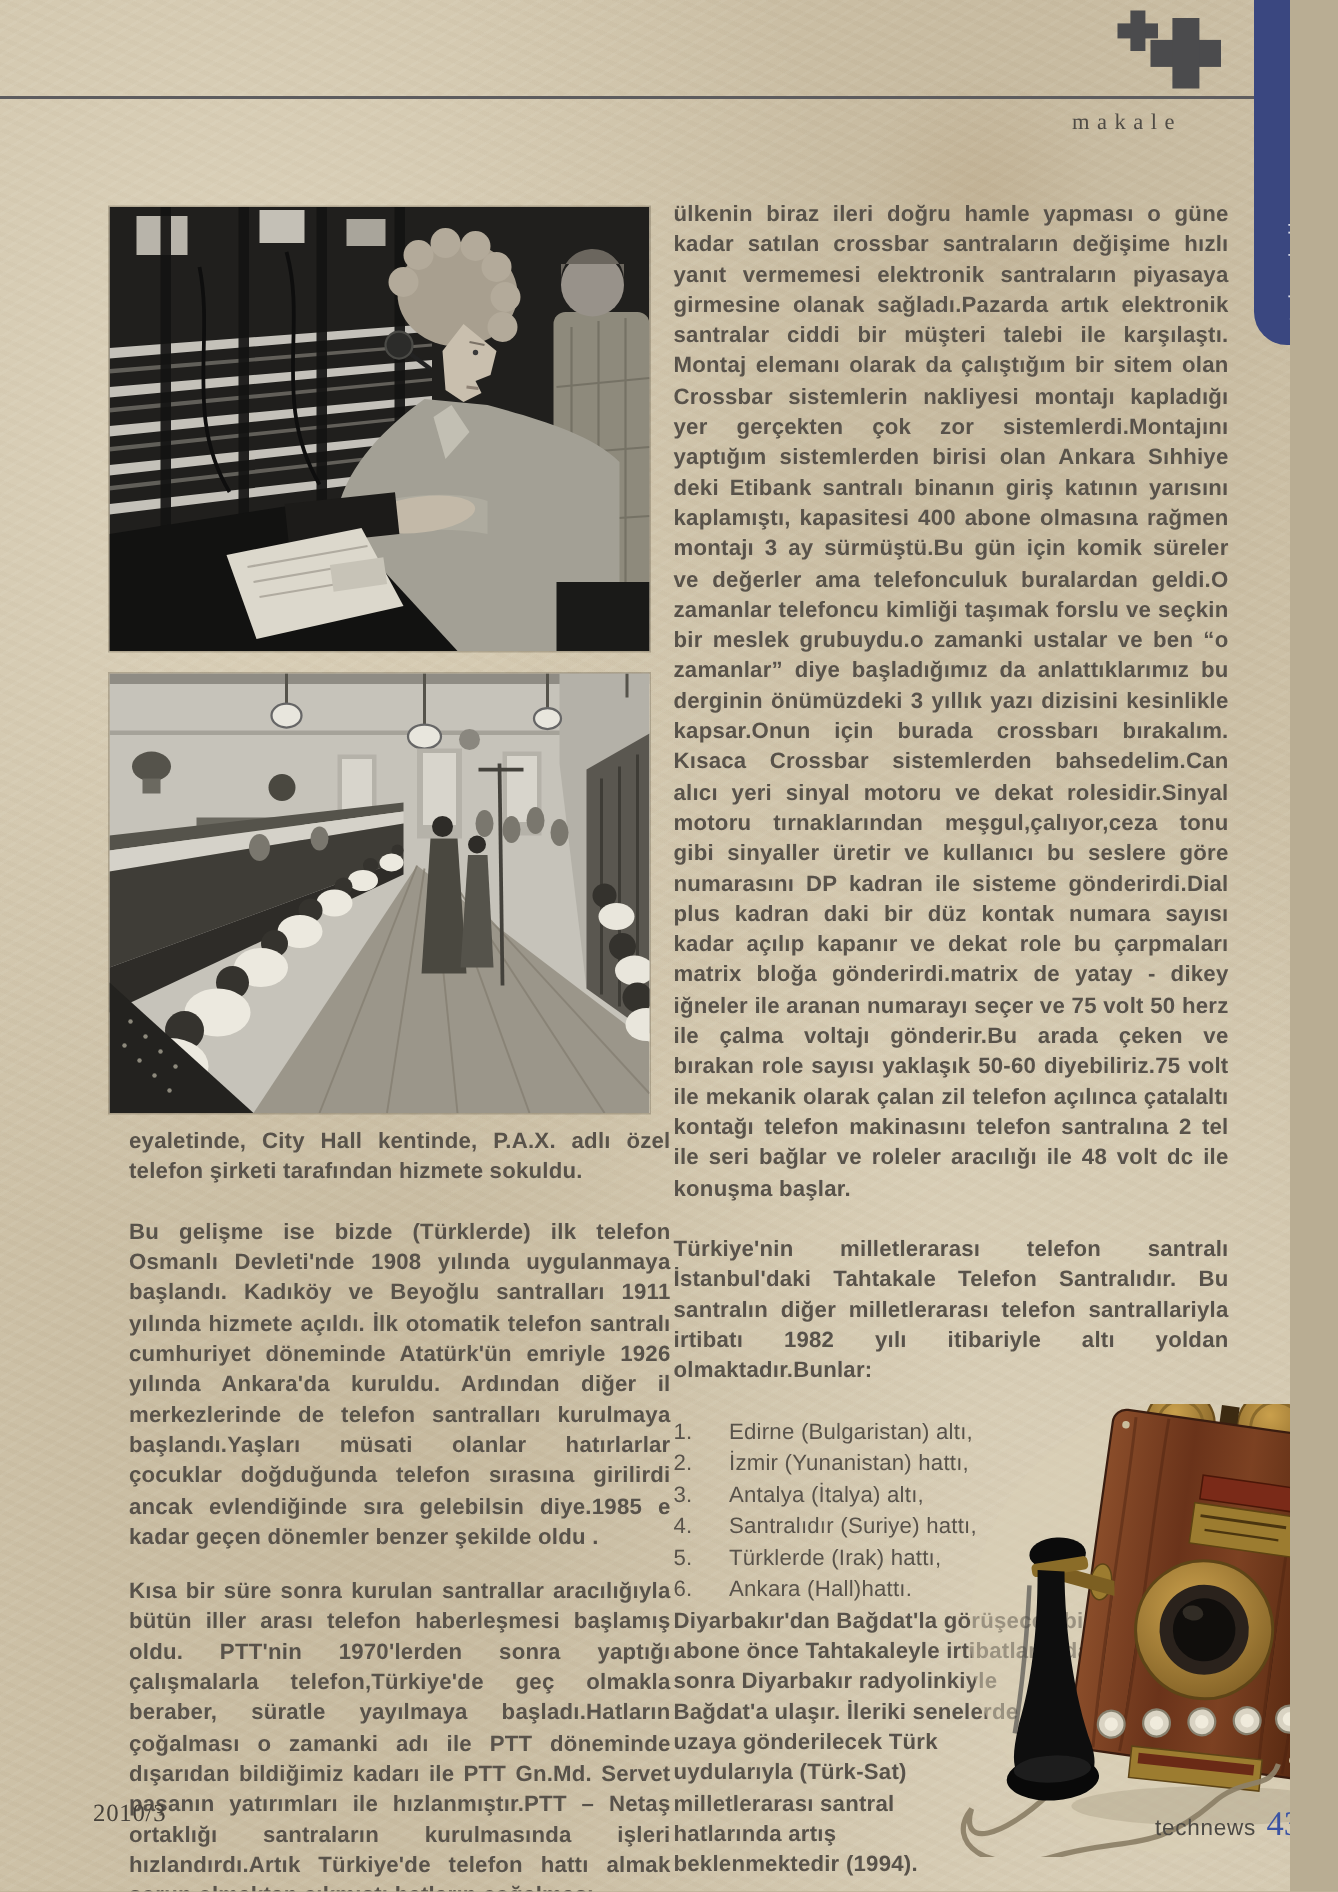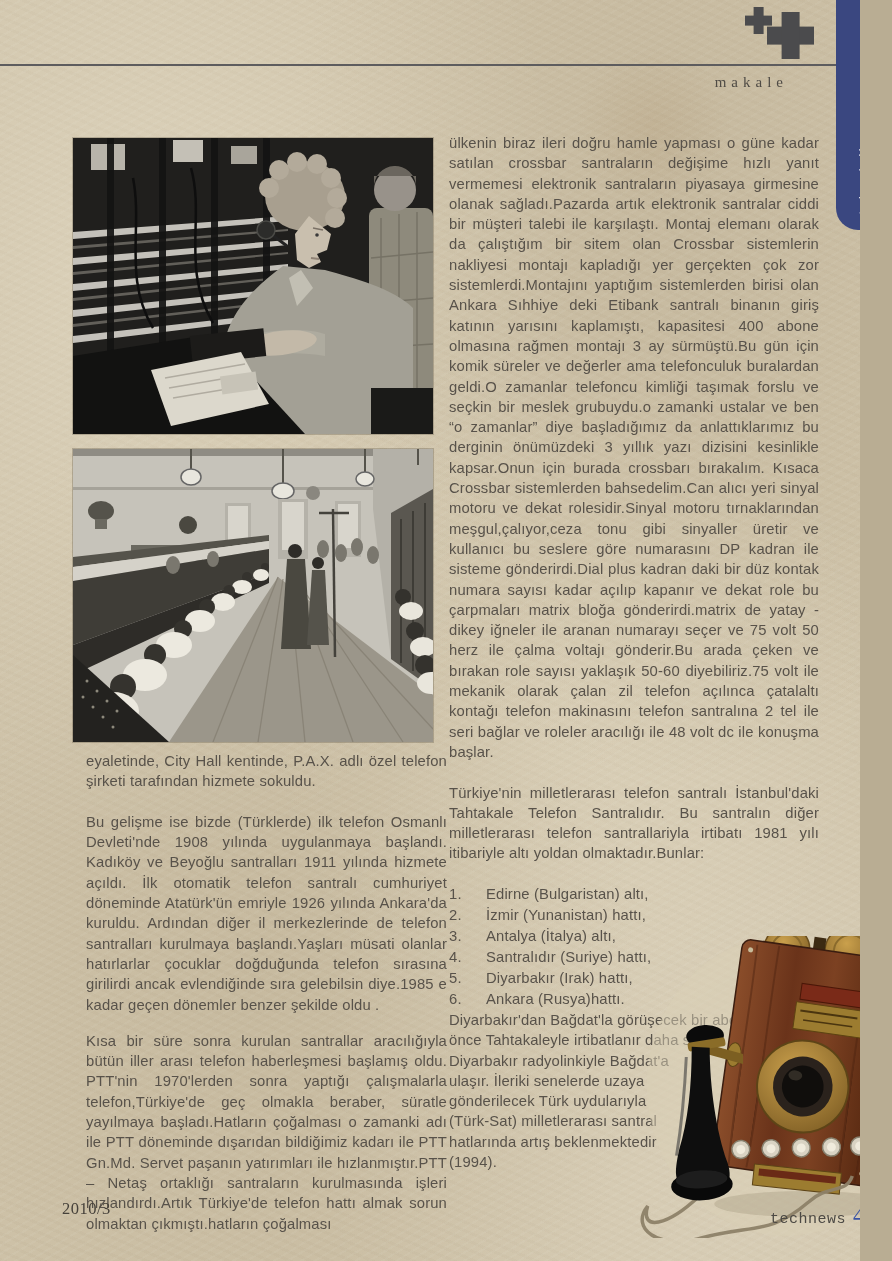--- a/index.html
+++ b/index.html
@@ -36,37 +36,37 @@
     color:#dde0ec;font-size:12.5px;letter-spacing:2.5px;
   }
   
   .photo{position:absolute;box-shadow:0 0 0 1px rgba(60,50,35,.25);}
   .photo svg{display:block;}
   .photo1{left:73px;top:138px;width:360px;height:296px;}
   .photo2{left:73px;top:449px;width:360px;height:293px;}
   .phone{position:absolute;left:602px;top:936px;width:288px;height:302px;}
   
   .col{position:absolute;color:#58524a;font-size:14.8px;line-height:20.3px;letter-spacing:.15px;}
-  .col p{margin:0;text-align:justify;}
+  .col p{margin:0;text-align:justify;font-weight:bold;}
   .col p + p{margin-top:20.3px;}
   .left-col{left:86px;top:751px;width:361px;}
   .left-col .p3{margin-top:16px;}
   .right-col{left:449px;top:133px;width:370px;}
   .numlist{margin-top:20.3px;}
   .numrow{display:flex;line-height:21px;}
   .numrow .num{flex:0 0 37px;}
   .p-wrap{margin-top:27px;text-align:left !important;}
   .sp{float:right;clear:right;width:0;height:0;}
   .sp1{width:62px;height:41px;}
   .sp2{width:122px;height:41px;}
   .sp3{width:150px;height:63px;}
   
   .footer-issue{position:absolute;left:62px;top:1199px;font-family:"Liberation Serif", serif;font-size:16.5px;color:#46413a;letter-spacing:.5px;}
   .footer-brand{position:absolute;left:770px;top:1203px;display:flex;align-items:baseline;gap:7px;}
-  .brand-name{font-family:Liberation Mono, monospace;font-size:15px;color:#4c4944;letter-spacing:.5px;}
+  .brand-name{font-family:Liberation Sans, sans-serif;font-size:15px;color:#4c4944;letter-spacing:.5px;}
   .page-num{font-family:"Liberation Serif", serif;font-size:23px;color:#3a53a4;}
 </style>
 </head>
 <body>
 
 <div class="page">
 
   <div class="rule"></div>
   <div class="plus plus-small"></div>
   <div class="plus plus-big"></div>
@@ -254,45 +254,45 @@
   </div>
 
   <div class="col left-col">
     <p>eyaletinde, City Hall kentinde, P.A.X. adlı özel telefon şirketi tarafından hizmete sokuldu.</p>
     <p>Bu gelişme ise bizde (Türklerde) ilk telefon Osmanlı Devleti'nde 1908 yılında uygulanmaya başlandı. Kadıköy ve Beyoğlu santralları 1911 yılında hizmete açıldı. İlk otomatik telefon santralı cumhuriyet döneminde Atatürk'ün emriyle 1926 yılında Ankara'da kuruldu. Ardından diğer il merkezlerinde de telefon santralları kurulmaya başlandı.Yaşları müsati olanlar hatırlarlar çocuklar doğduğunda telefon sırasına girilirdi ancak evlendiğinde sıra gelebilsin diye.1985 e kadar geçen dönemler benzer şekilde oldu .</p>
     <p class="p3">Kısa bir süre sonra kurulan santrallar aracılığıyla bütün iller arası telefon haberleşmesi başlamış oldu. PTT'nin 1970'lerden sonra yaptığı çalışmalarla telefon,Türkiye'de geç olmakla beraber, süratle yayılmaya başladı.Hatların çoğalması o zamanki adı ile PTT döneminde dışarıdan bildiğimiz kadarı ile PTT Gn.Md. Servet paşanın yatırımları ile hızlanmıştır.PTT – Netaş ortaklığı santraların kurulmasında işleri hızlandırdı.Artık Türkiye'de telefon hattı almak sorun olmaktan çıkmıştı.hatların çoğalması</p>
   </div>
 
   <div class="col right-col">
     <p>ülkenin biraz ileri doğru hamle yapması o güne kadar satılan crossbar santraların değişime hızlı yanıt vermemesi elektronik santraların piyasaya girmesine olanak sağladı.Pazarda artık elektronik santralar ciddi bir müşteri talebi ile karşılaştı. Montaj elemanı olarak da çalıştığım bir sitem olan Crossbar sistemlerin nakliyesi montajı kapladığı yer gerçekten çok zor sistemlerdi.Montajını yaptığım sistemlerden birisi olan Ankara Sıhhiye deki Etibank santralı binanın giriş katının yarısını kaplamıştı, kapasitesi 400 abone olmasına rağmen montajı 3 ay sürmüştü.Bu gün için komik süreler ve değerler ama telefonculuk buralardan geldi.O zamanlar telefoncu kimliği taşımak forslu ve seçkin bir meslek grubuydu.o zamanki ustalar ve ben “o zamanlar” diye başladığımız da anlattıklarımız bu derginin önümüzdeki 3 yıllık yazı dizisini kesinlikle kapsar.Onun için burada crossbarı bırakalım. Kısaca Crossbar sistemlerden bahsedelim.Can alıcı yeri sinyal motoru ve dekat rolesidir.Sinyal motoru tırnaklarından meşgul,çalıyor,ceza tonu gibi sinyaller üretir ve kullanıcı bu seslere göre numarasını DP kadran ile sisteme gönderirdi.Dial plus kadran daki bir düz kontak numara sayısı kadar açılıp kapanır ve dekat role bu çarpmaları matrix bloğa gönderirdi.matrix de yatay - dikey iğneler ile aranan numarayı seçer ve 75 volt 50 herz ile çalma voltajı gönderir.Bu arada çeken ve bırakan role sayısı yaklaşık 50-60 diyebiliriz.75 volt ile mekanik olarak çalan zil telefon açılınca çatalaltı kontağı telefon makinasını telefon santralına 2 tel ile seri bağlar ve roleler aracılığı ile 48 volt dc ile konuşma başlar.</p>
-    <p>Türkiye'nin milletlerarası telefon santralı İstanbul'daki Tahtakale Telefon Santralıdır. Bu santralın diğer milletlerarası telefon santrallariyla irtibatı 1981 yılı itibariyle altı yoldan olmaktadır.Bunlar:</p>
+    <p>Türkiye'nin milletlerarası telefon santralı İstanbul'daki Tahtakale Telefon Santralıdır. Bu santralın diğer milletlerarası telefon santrallariyla irtibatı 1982 yılı itibariyle altı yoldan olmaktadır.Bunlar:</p>
     <div class="numlist">
       <div class="numrow">
           <span class="num">1.</span>
           <span>Edirne (Bulgaristan) altı,</span>
         </div>
       <div class="numrow">
           <span class="num">2.</span>
           <span>İzmir (Yunanistan) hattı,</span>
         </div>
       <div class="numrow">
           <span class="num">3.</span>
           <span>Antalya (İtalya) altı,</span>
         </div>
       <div class="numrow">
           <span class="num">4.</span>
           <span>Santralıdır (Suriye) hattı,</span>
         </div>
       <div class="numrow">
           <span class="num">5.</span>
-          <span>Diyarbakır (Irak) hattı,</span>
+          <span>Türklerde (Irak) hattı,</span>
         </div>
       <div class="numrow">
           <span class="num">6.</span>
-          <span>Ankara (Rusya)hattı.</span>
+          <span>Ankara (Hall)hattı.</span>
         </div>
     </div>
     <p class="p-wrap"><span class="sp sp1"></span><span class="sp sp2"></span><span class="sp sp3"></span><span>Diyarbakır'dan Bağdat'la görüşecek bir abone önce Tahtakaleyle irtibatlanır daha sonra Diyarbakır radyolinkiyle Bağdat'a ulaşır. İleriki senelerde uzaya gönderilecek Türk uydularıyla (Türk-Sat) milletlerarası santral hatlarında artış beklenmektedir (1994).</span></p>
   </div>
 
   <div class="phone">
     <svg width="288" height="302" viewBox="0 0 290 302" preserveAspectRatio="none">
       <defs>
         <linearGradient id="wood" x1="0" y1="0" x2="1" y2="0">
           <stop offset="0" stop-color="#8a4d2a"></stop>

